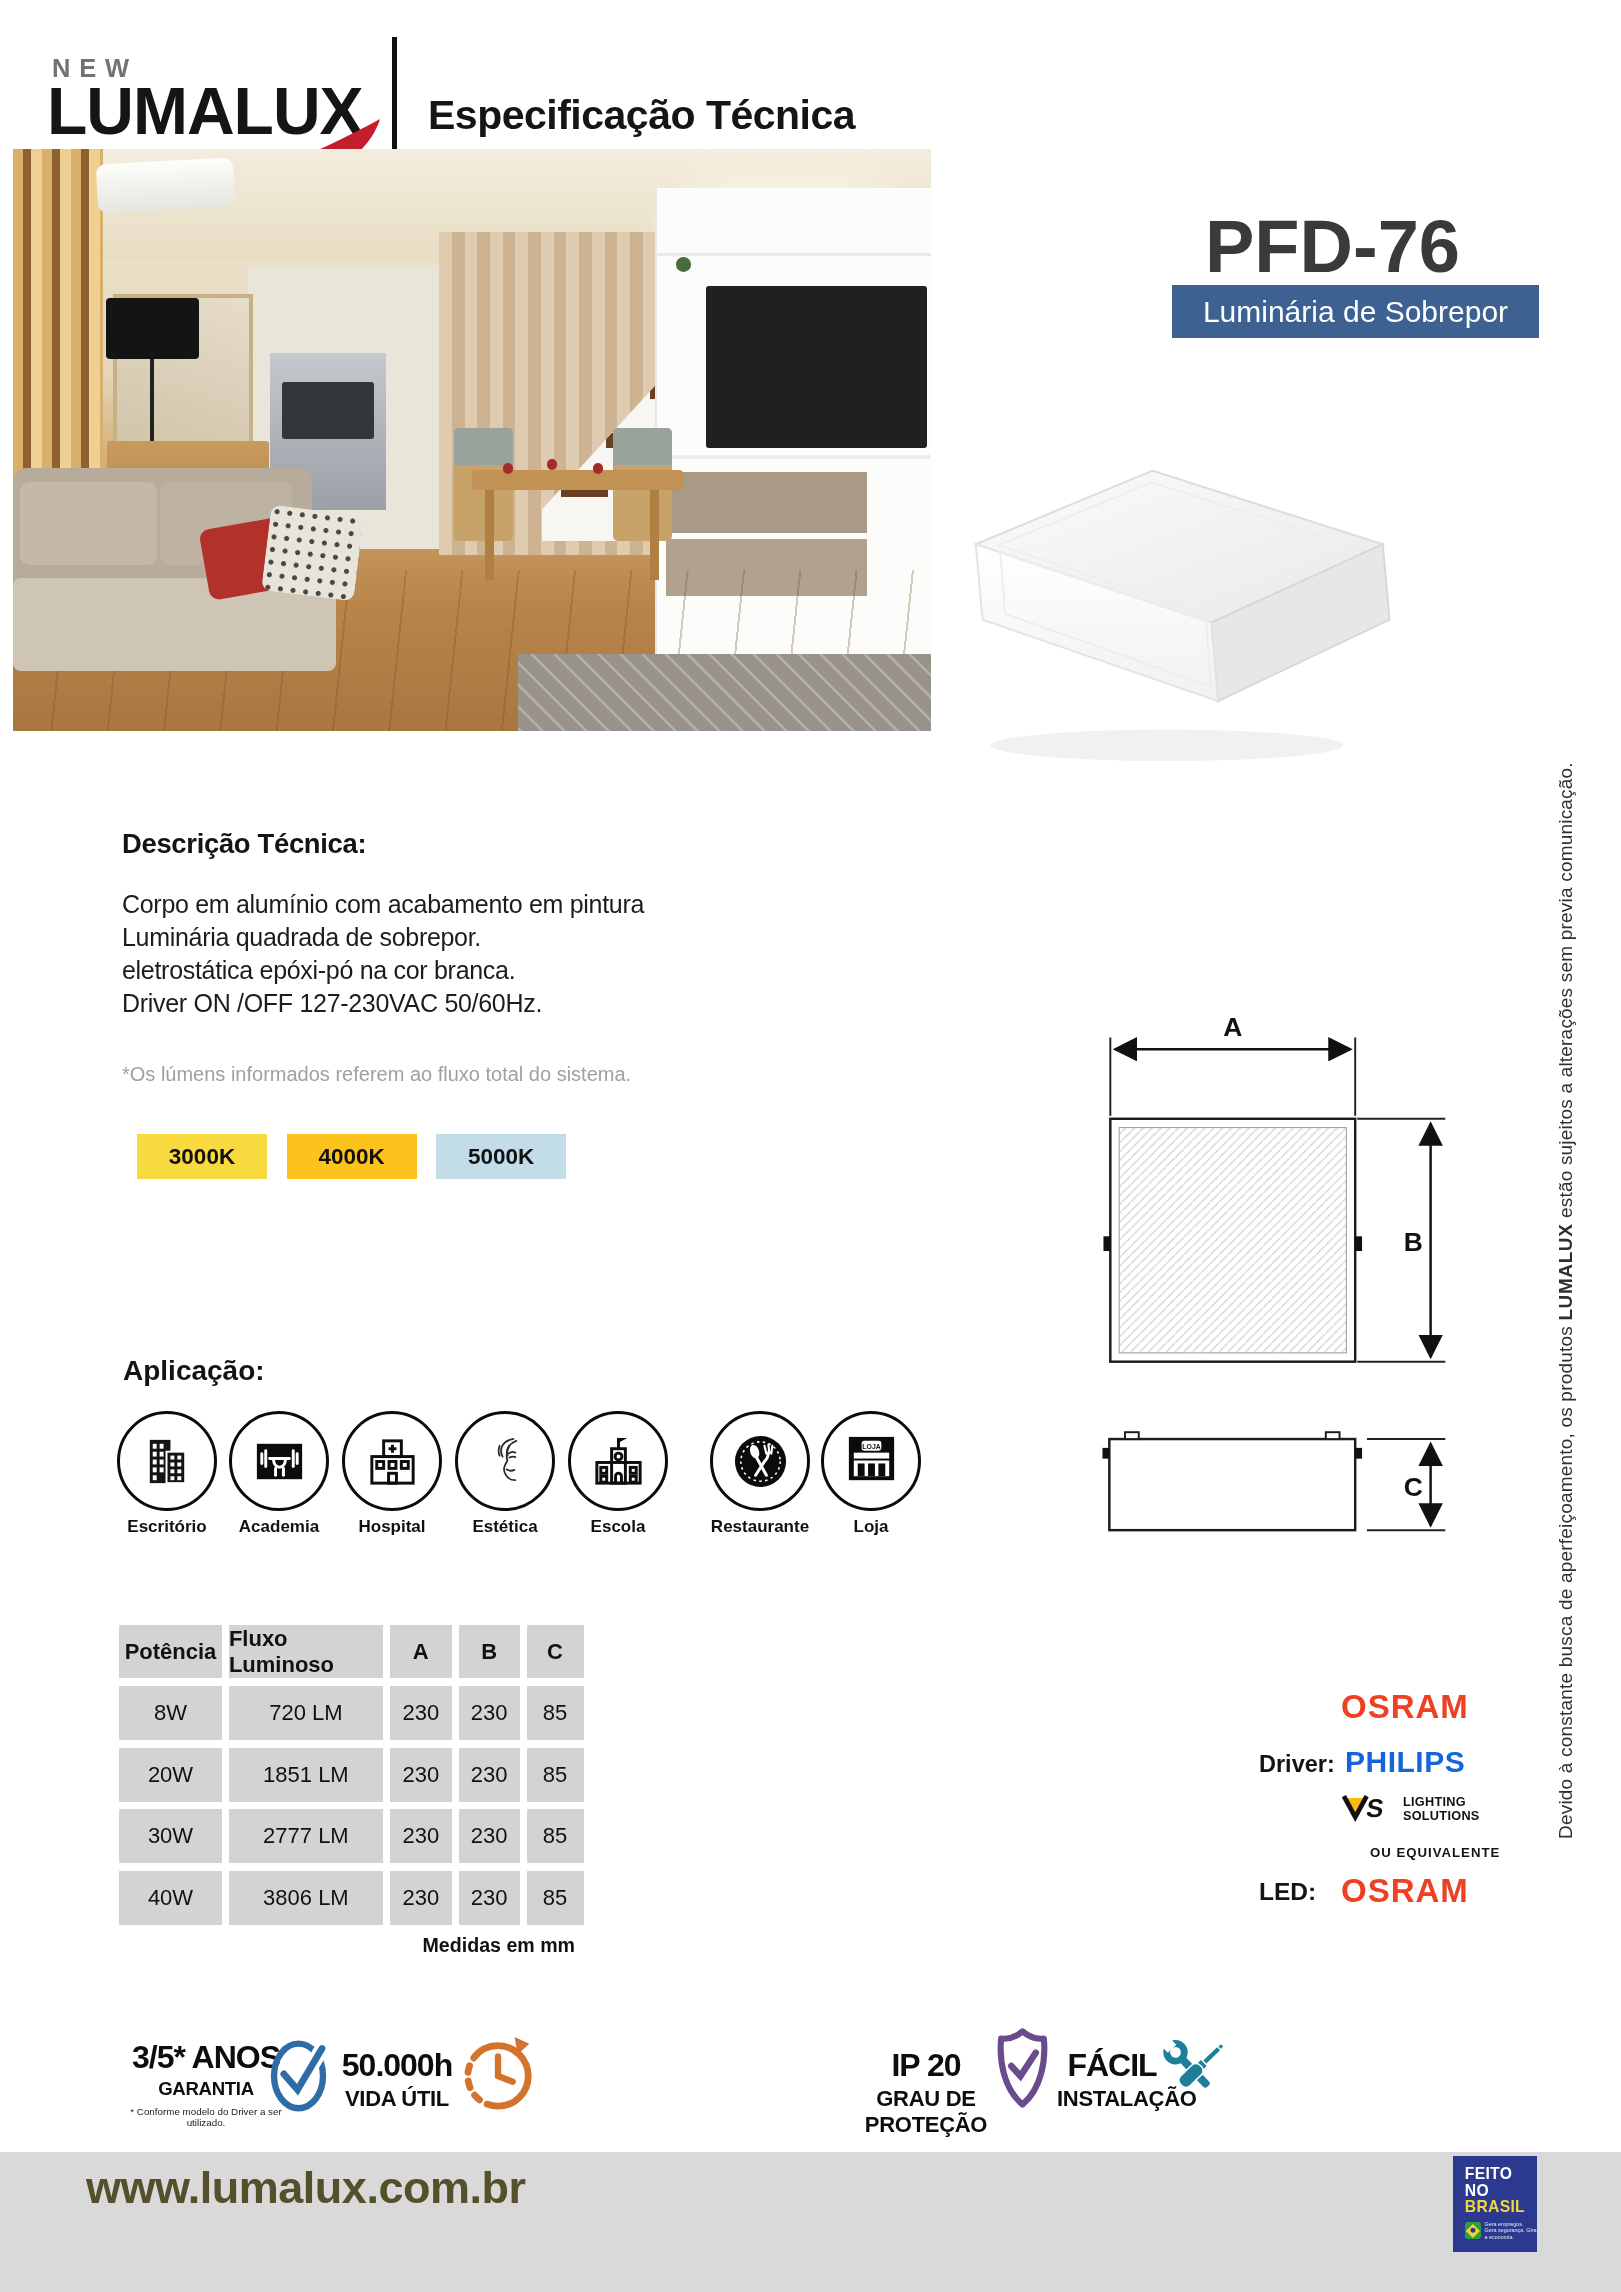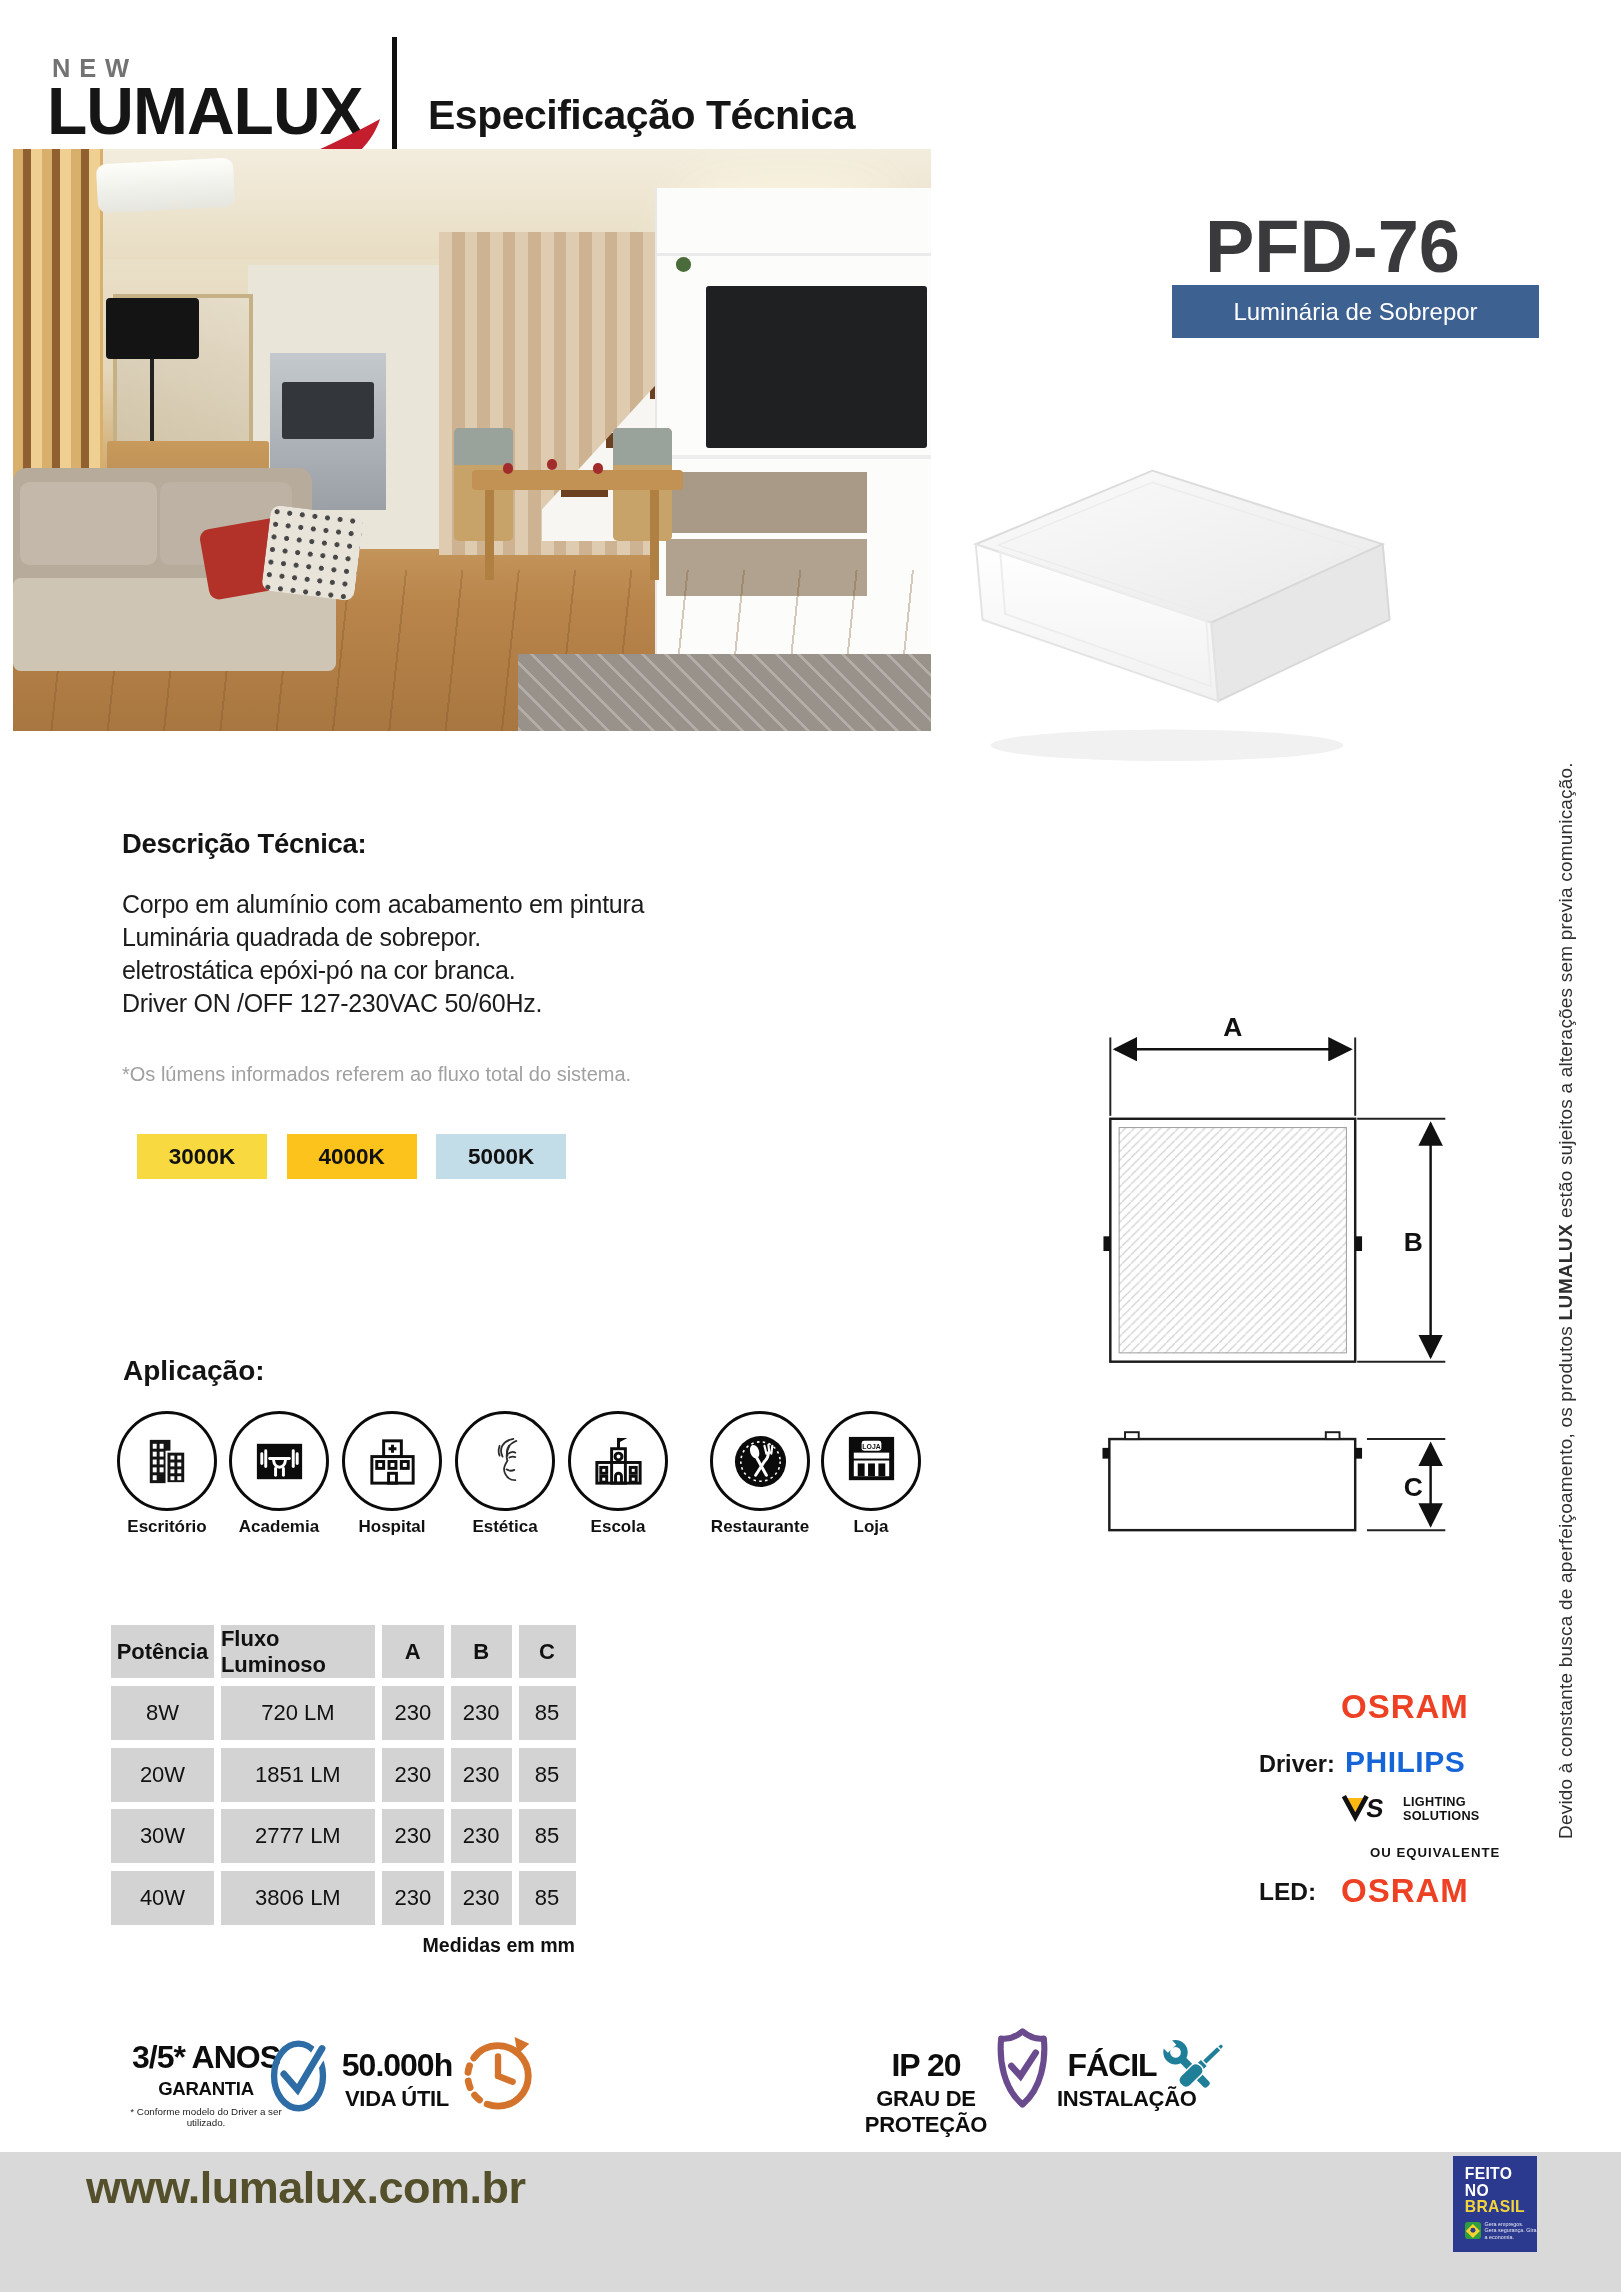--- a/index.html
+++ b/index.html
@@ -62,21 +62,21 @@
   .ph-dish{width:10.8px;height:10.8px;border-radius:50%;background:#a22b2b;}
   .ph-floorlines{left:0;top:421px;width:918px;height:161px;
         background:repeating-linear-gradient(96deg,rgba(122,82,40,0) 0 54px,rgba(122,82,40,.30) 54px 56px);}
   .ph-rug{left:505px;top:505px;width:414px;height:77px;background:#98928a;
         background-image:repeating-linear-gradient(45deg,rgba(255,255,255,.25) 0 2.9px,transparent 2.9px 15.7px);}
 
   
   .product-model{left:1117px;top:204px;width:431px;text-align:center;font-size:74px;font-weight:800;
         letter-spacing:0;color:#3a3a3c;}
   .product-badge{left:1172px;top:285px;width:367px;height:53px;background:#3d6191;color:#fff;
-        font-size:24px;display:flex;align-items:center;justify-content:center;}
+        font-size:30px;display:flex;align-items:center;justify-content:center;}
   .product-render{left:961px;top:451px;width:510px;height:363px;}
 
   
   .side-note{left:1555px;top:580px;height:1259px;writing-mode:vertical-rl;transform:rotate(180deg);
         font-size:19px;color:#2f2f2f;letter-spacing:0.2px;white-space:nowrap;}
   .side-note b{font-weight:800;letter-spacing:0.6px;}
 
   
   .desc-heading{left:122px;top:828px;font-size:27.4px;font-weight:800;letter-spacing:-0.3px;}
   .desc-body{left:122px;top:888px;font-size:25px;letter-spacing:-0.3px;line-height:33px;color:#1c1c1c;}
@@ -92,21 +92,21 @@
   .app-heading{left:123px;top:1355px;font-size:28px;font-weight:800;}
   .app-item{top:1411px;width:112px;text-align:center;}
   .app-circle{width:94px;height:94px;border:3.4px solid #0b0b0b;border-radius:50%;margin:0 auto;
         display:flex;align-items:center;justify-content:center;background:#fff;}
   .app-label{margin-top:5.9px;font-size:17px;font-weight:700;color:#111;}
 
   
   .dims{left:1078px;top:1008px;width:382px;height:534px;}
 
   
-  .spec-table{left:111px;top:1625px;display:grid;grid-template-columns:103px 154px 62px 61px 57px;
+  .spec-table{left:119px;top:1625px;display:grid;grid-template-columns:103px 154px 62px 61px 57px;
         column-gap:6.9px;row-gap:7.8px;}
   .spec-cell{background:#d3d3d3;height:54px;display:flex;align-items:center;justify-content:center;
         font-size:22px;color:#111;}
   .spec-head{height:53px;font-weight:700;}
   .table-caption{left:111px;top:1934px;width:464px;text-align:right;font-size:19.6px;font-weight:600;color:#111;}
 
   
   .osram{font-size:33px;font-weight:800;color:#ee4023;letter-spacing:1px;}
   .osram-driver{left:1341px;top:1688px;}
   .driver-label{left:1259px;top:1751px;font-size:23.5px;font-weight:800;}

